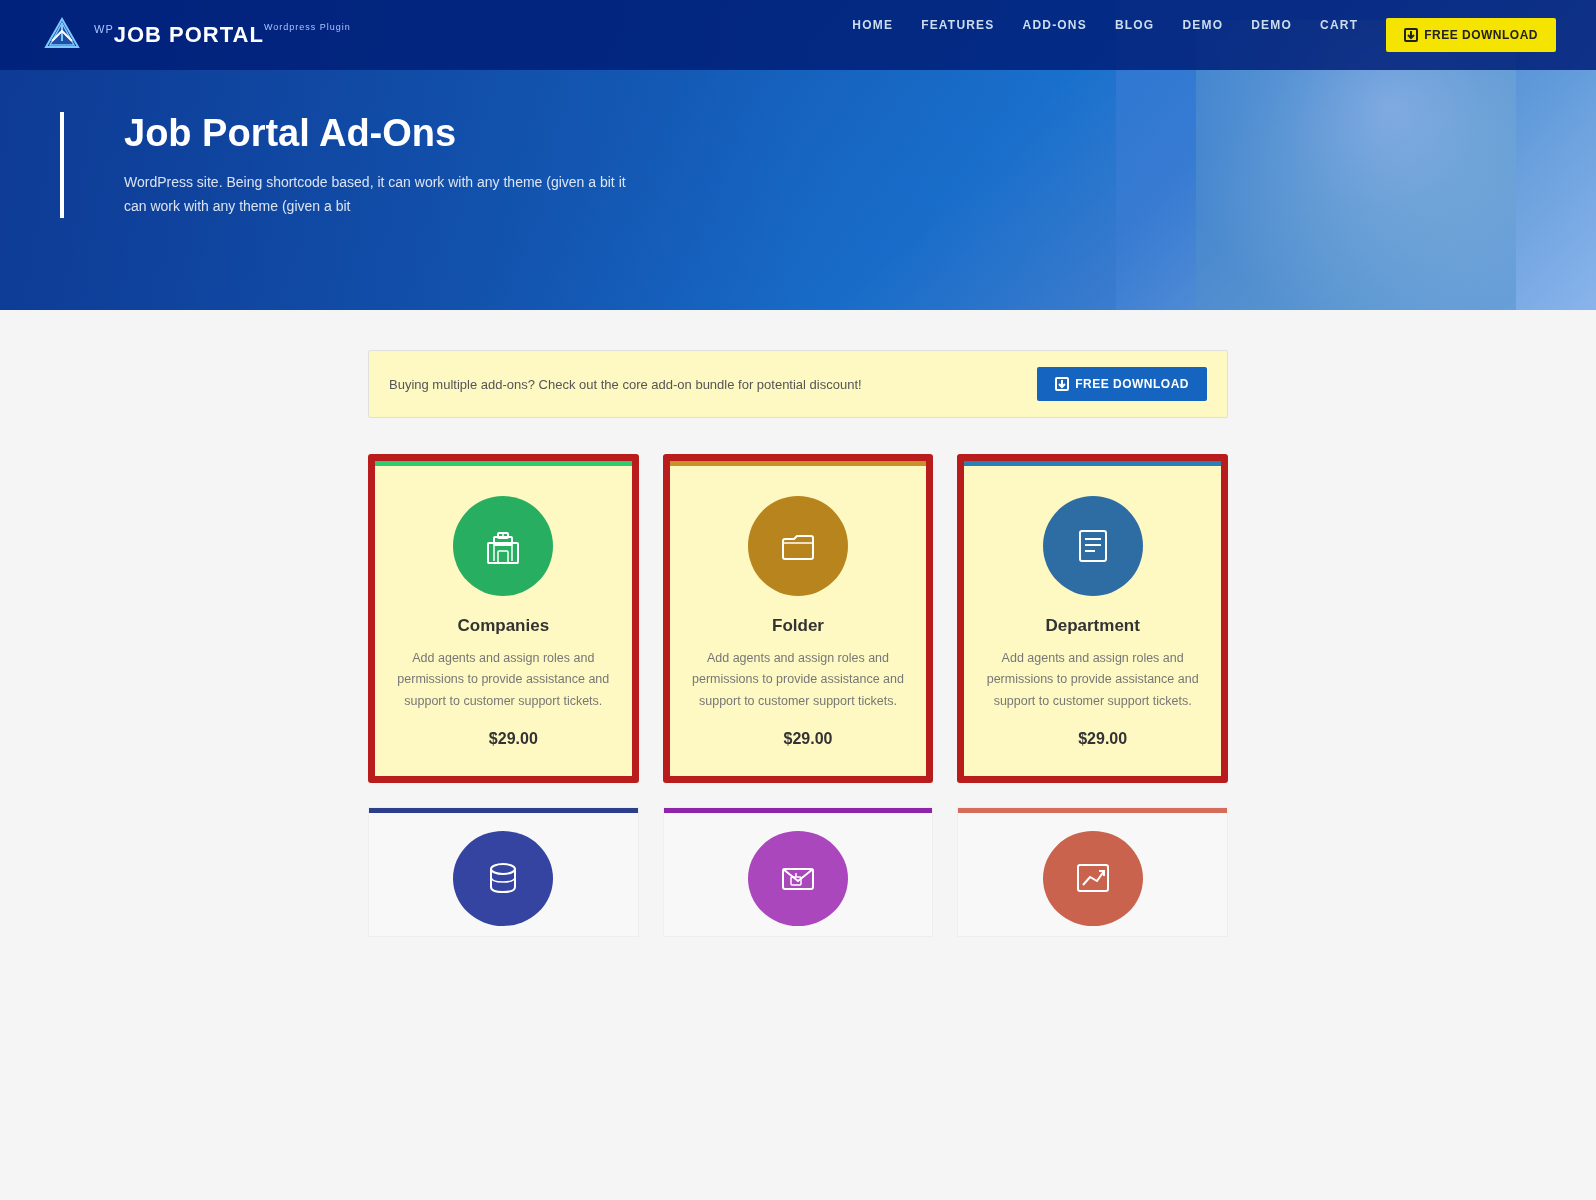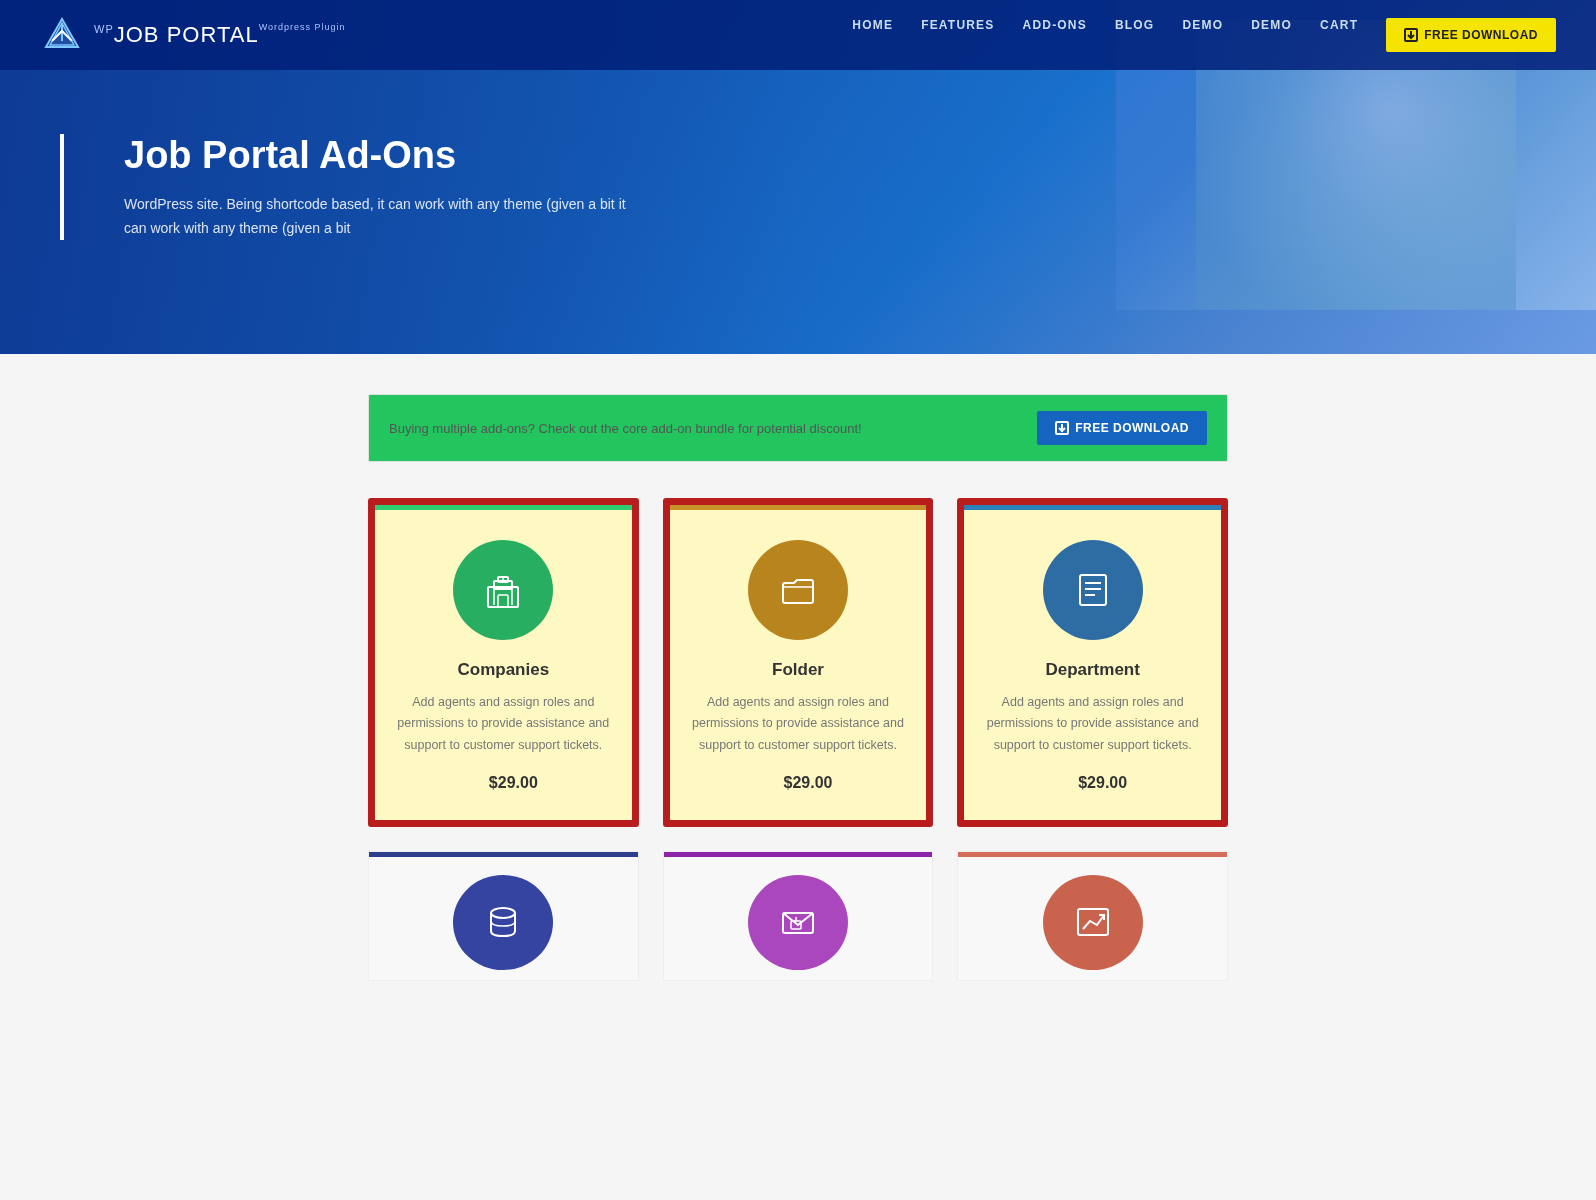--- a/index.html
+++ b/index.html
@@ -30,21 +30,21 @@
       display: flex;
       line-height: 1.1;
     }
     .logo-wp {
       font-size: 11px;
       color: #aac4ff;
       letter-spacing: 1px;
     }
     .logo-title {
       font-size: 22px;
-      font-weight: 400;
+      font-weight: 700;
       color: #fff;
       letter-spacing: 1px;
     }
     .logo-sub {
       font-size: 9px;
       color: #aac4ff;
       letter-spacing: 1px;
     }
     nav {
       display: flex;
@@ -70,21 +70,21 @@
       letter-spacing: 0.5px;
       display: flex;
       align-items: center;
       gap: 6px;
       border-radius: 2px;
     }
 
     
     .hero {
       position: relative;
-      height: 354px;
+      height: 310px;
       background: linear-gradient(135deg, #1565c0 0%, #1976d2 40%, #1e88e5 60%, #5c9ce6 80%, #7baef5 100%);
       overflow: hidden;
       display: flex;
       align-items: center;
     }
     .hero-overlay {
       position: absolute;
       top: 0; left: 0; right: 0; bottom: 0;
       background: linear-gradient(to right, rgba(10,40,130,0.7) 0%, rgba(10,40,130,0.3) 50%, rgba(10,40,130,0.15) 100%);
     }
@@ -135,21 +135,21 @@
       max-width: 900px;
       margin: 0 auto;
       padding: 40px 20px 60px;
     }
 
     
     .notice-bar {
       display: flex;
       align-items: center;
       justify-content: space-between;
-      background: #22c55e;
+      background: #fef9c3;
       border: 1px solid #e0e0e0;
       padding: 16px 20px;
       margin-bottom: 36px;
       border-radius: 2px;
     }
     .notice-text {
       font-size: 13px;
       color: #555;
     }
     .btn-free-download-blue {

